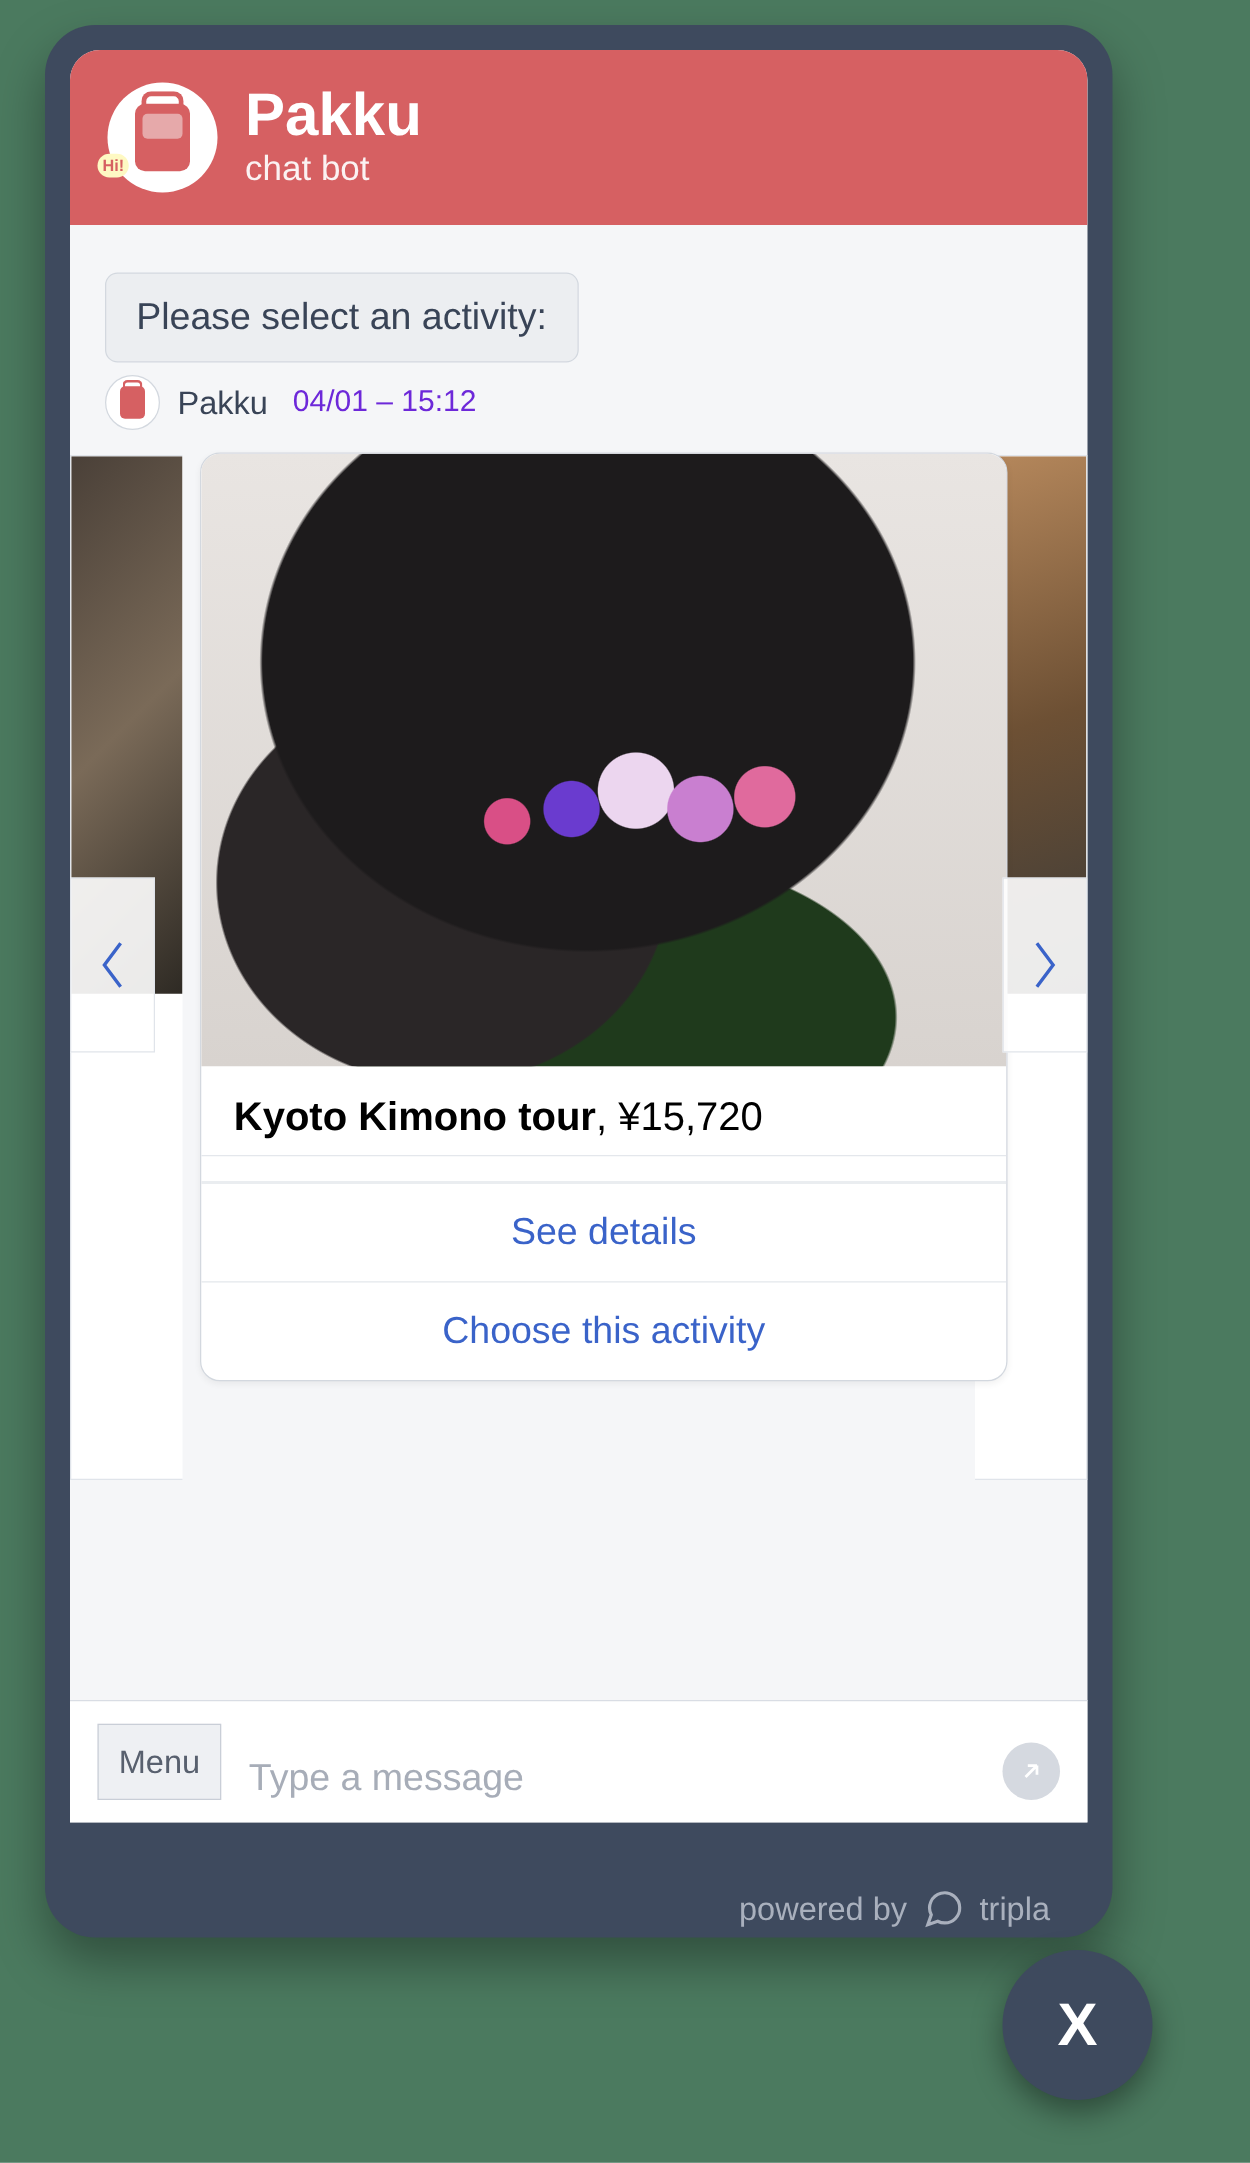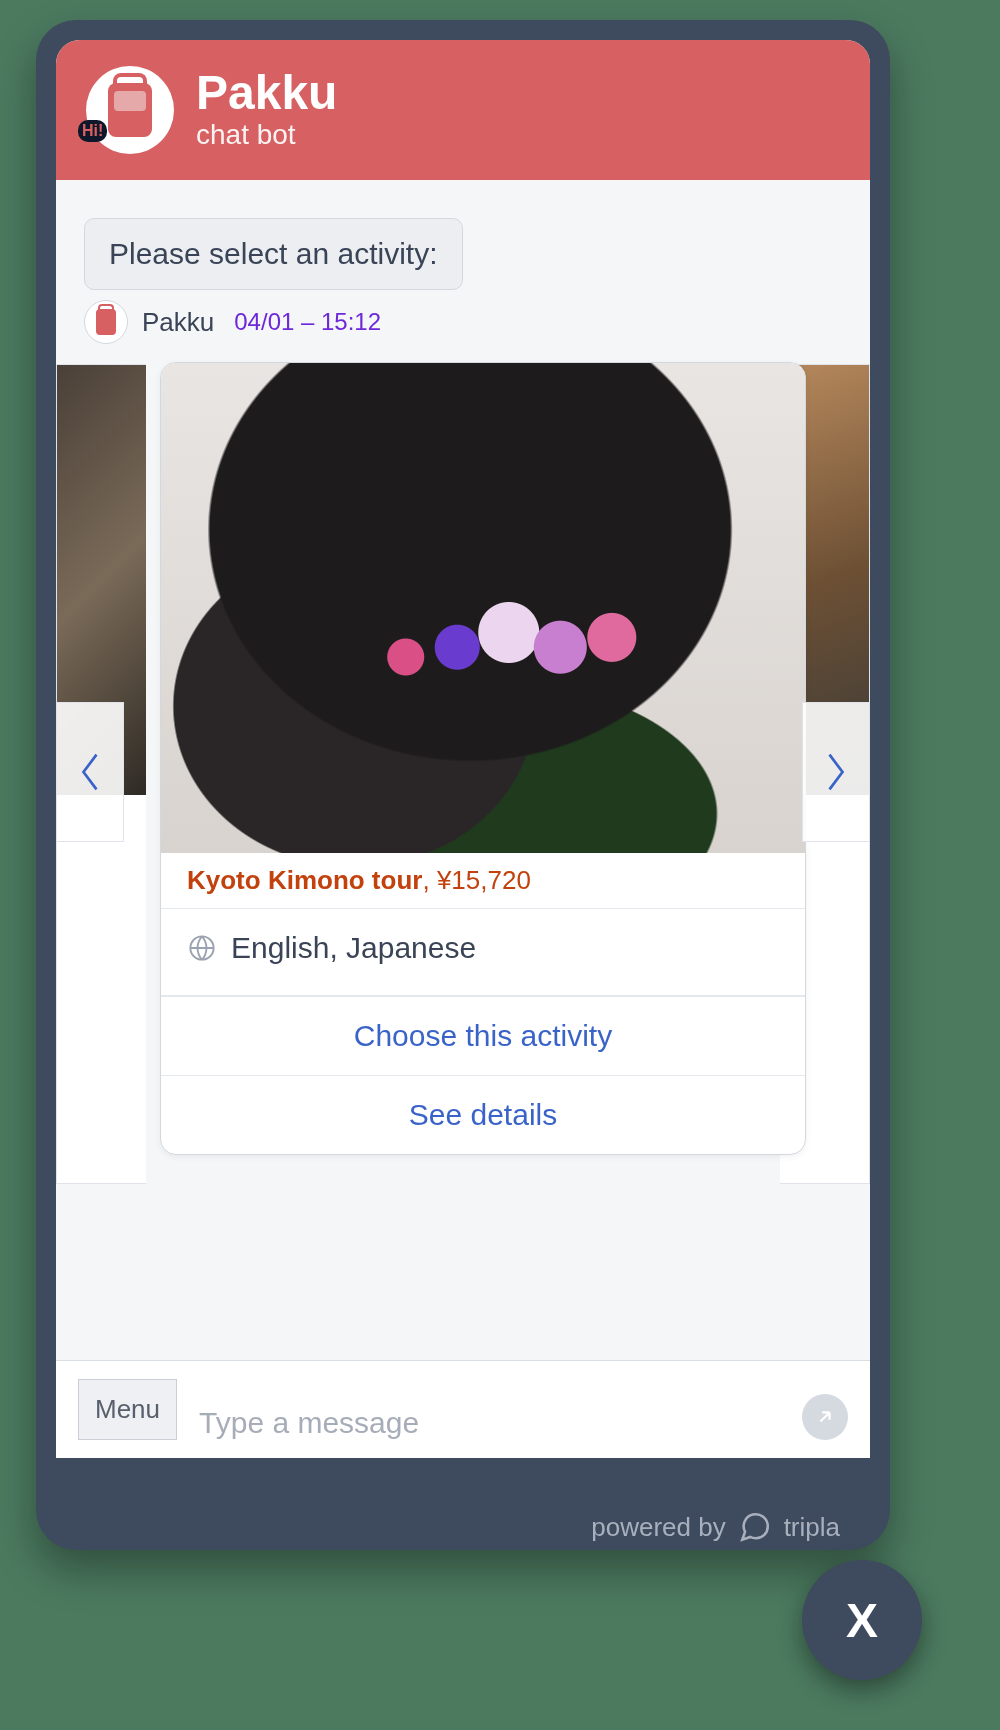--- a/index.html
+++ b/index.html
@@ -22,22 +22,22 @@
     display: flex; align-items: center; justify-content: center; position: relative;
   }
   .suitcase {
     width: 44px; height: 54px; background: #d66062; border-radius: 8px;
     position: relative; display:flex; align-items:flex-end; justify-content:center;
   }
   .suitcase::before{
     content:""; position:absolute; top:-10px; left:50%; transform:translateX(-50%);
     width:26px; height:12px; border:4px solid #d66062; border-bottom:none; border-radius:8px 8px 0 0;
   }
-  .hi-bubble{ position:absolute; left:-8px; bottom:12px; background:#0f172a; color:#d66062;
-    font-size:16px; font-weight:700; padding:2px 4px; border-radius:10px; }
+  .hi-bubble{ position:absolute; left:-8px; bottom:12px; background:#fef9c3; color:#d66062;
+    font-size:13px; font-weight:700; padding:2px 4px; border-radius:10px; }
   .face{ position:absolute; top:8px; left:6px; right:6px; height:20px; background:#e6a9aa; border-radius:4px;}
   .header-txt h1{ font-size:48px; font-weight:700; line-height:1; }
   .header-txt p{ font-size:28px; opacity:.92; margin-top:2px; }
   .body { flex:1; overflow:hidden; position:relative; }
   .sys-msg{
     margin: 38px 28px 0; background:#eceef1; border:1px solid #d3d8df; border-radius:10px;
     padding: 18px 24px; font-size:30px; color:#394457; display:inline-block;
   }
   .sender{ display:flex; align-items:center; gap:14px; margin:10px 28px 18px; color:#394457; }
   .sender .avatar{ width:44px; height:44px; border:1px solid #d3d8df; border-radius:50%;
@@ -69,21 +69,21 @@
       radial-gradient(circle at 54% 55%, #ecd6ef 0 30px, transparent 31px),
       radial-gradient(circle at 46% 58%, #6a3bcf 0 22px, transparent 23px),
       radial-gradient(circle at 70% 56%, #e06a9d 0 24px, transparent 25px),
       radial-gradient(circle at 38% 60%, #d94f86 0 18px, transparent 19px),
       radial-gradient(ellipse 260px 230px at 48% 34%, #1d1b1c 0 100%, transparent 101%),
       radial-gradient(ellipse 180px 160px at 30% 70%, #2a2627 0 100%, transparent 101%),
       radial-gradient(ellipse 220px 130px at 52% 92%, #1f3a1c 0 100%, transparent 101%),
       linear-gradient(#e9e5e2,#d8d3cf);
   }
   .card-body{ padding: 0; }
-  .title-row{ padding:12px 26px 12px; border-bottom:1px solid #e4e7ec; font-size:26px; color:#c2410c;}
+  .title-row{ padding:22px 26px 12px; border-bottom:1px solid #e4e7ec; font-size:32px; color:#000000;}
   .title-row b{ font-weight:700; }
   .info-row{ display:flex; align-items:center; gap:14px; padding:16px 26px; font-size:30px; color:#3a4456;}
   .info-row + .info-row{ padding-top:10px; }
   .info-block{ border-bottom:1px solid #e4e7ec; padding:6px 0 14px;}
   .icon{ width:30px; height:30px; display:inline-flex; align-items:center; justify-content:center; color:#9aa2af; flex-shrink:0;}
   .card-btn{ text-align:center; padding:22px 10px; font-size:30px; color:#3a63c9; border-top:1px solid #e4e7ec; cursor:pointer;}
   .nav{
     position:absolute; top:340px; width:68px; height:140px; background:rgba(255,255,255,.9);
     display:flex; align-items:center; justify-content:center; color:#3a63c9; font-size:40px;
     border:1px solid #e0e4ea; cursor:pointer;
@@ -151,32 +151,23 @@
             <div class="img"></div>
           </div>
 
         <div class="card">
           <div class="card-img"></div>
           <div class="card-body">
             <div class="title-row">
               <b>Kyoto Kimono tour</b><span>, </span><span>¥15,720</span>
             </div>
             <div class="info-block">
-              <div class="info-row">
-                <span class="icon">
-                  <svg width="28" height="28" viewBox="0 0 24 24" fill="none" stroke="currentColor" stroke-width="1.6">
-                      <circle cx="12" cy="12" r="10"></circle>
-                      <path d="M2 12h20M12 2a15 15 0 010 20M12 2a15 15 0 000 20"></path>
-                    </svg>
-                </span>
-                <span>English, Japanese</span>
-              </div>
             </div>
+            <div class="card-btn">See details</div>
             <div class="card-btn">Choose this activity</div>
-            <div class="card-btn">See details</div>
           </div>
         </div>
 
         <div class="nav left">
           <svg width="26" height="44" viewBox="0 0 24 40" fill="none" stroke="#3a63c9" stroke-width="2.5">
               <path d="M18 4 6 20l12 16"></path>
             </svg>
         </div>
         <div class="nav right">
           <svg width="26" height="44" viewBox="0 0 24 40" fill="none" stroke="#3a63c9" stroke-width="2.5">

